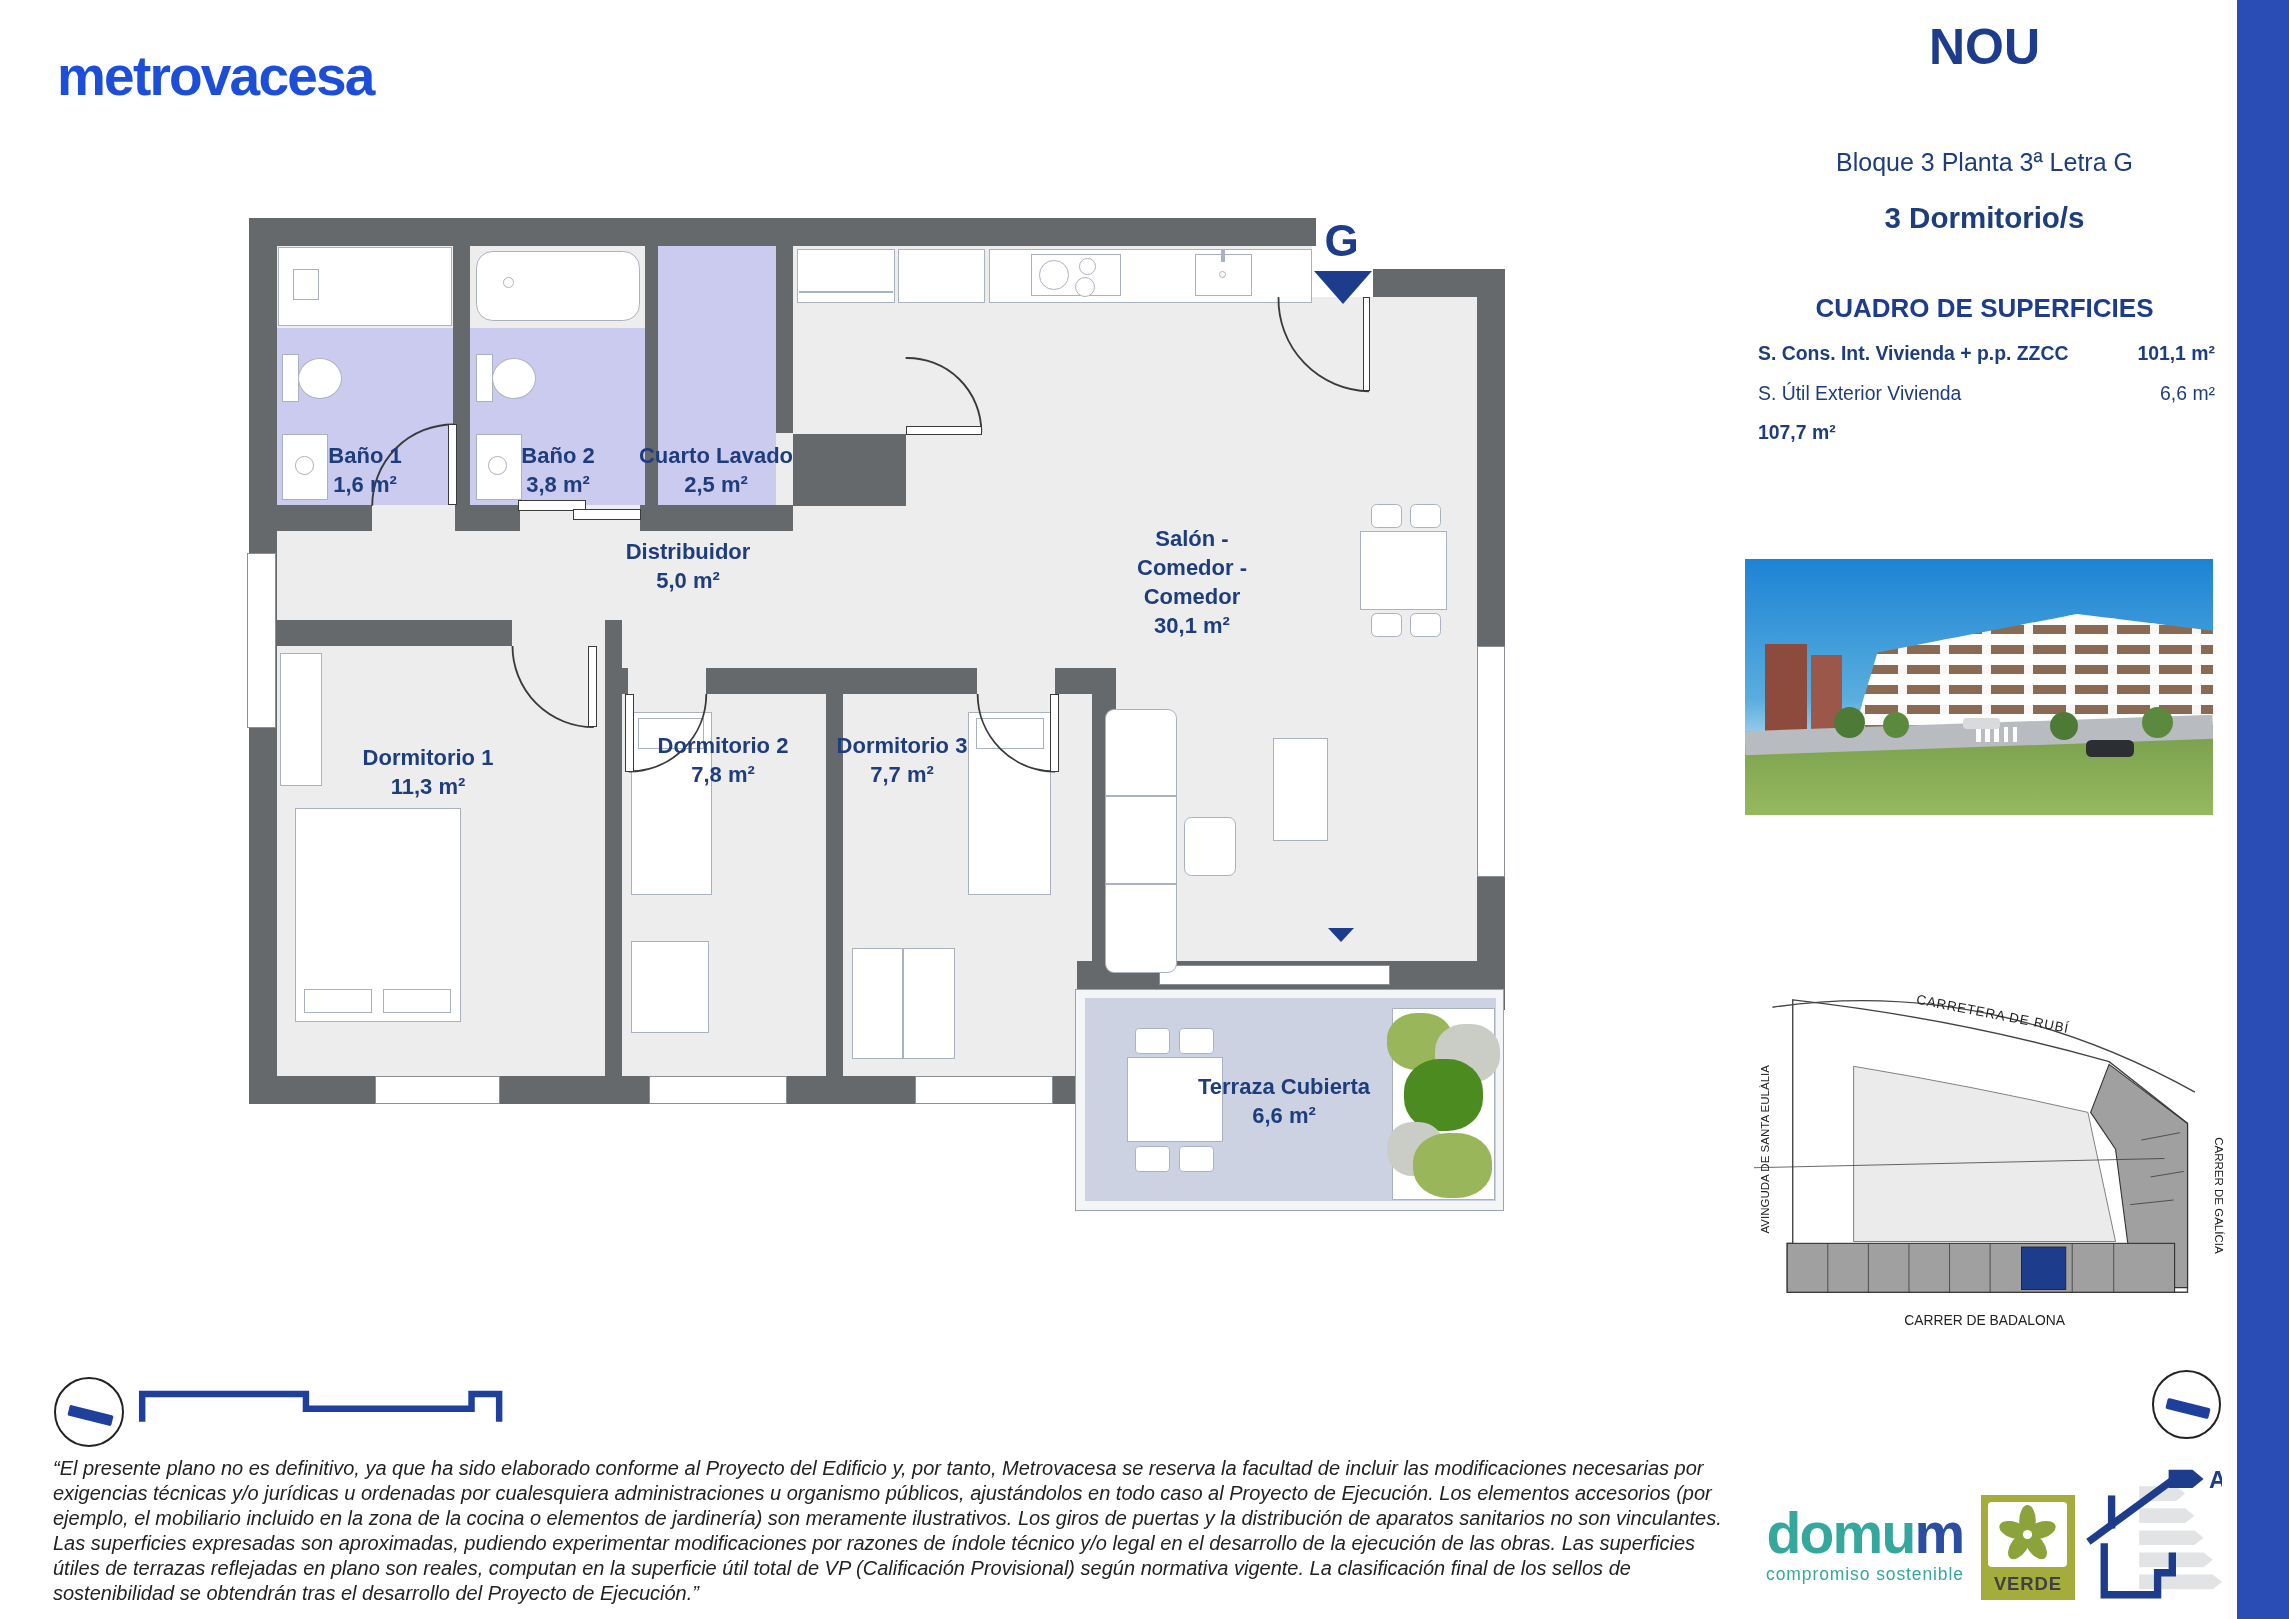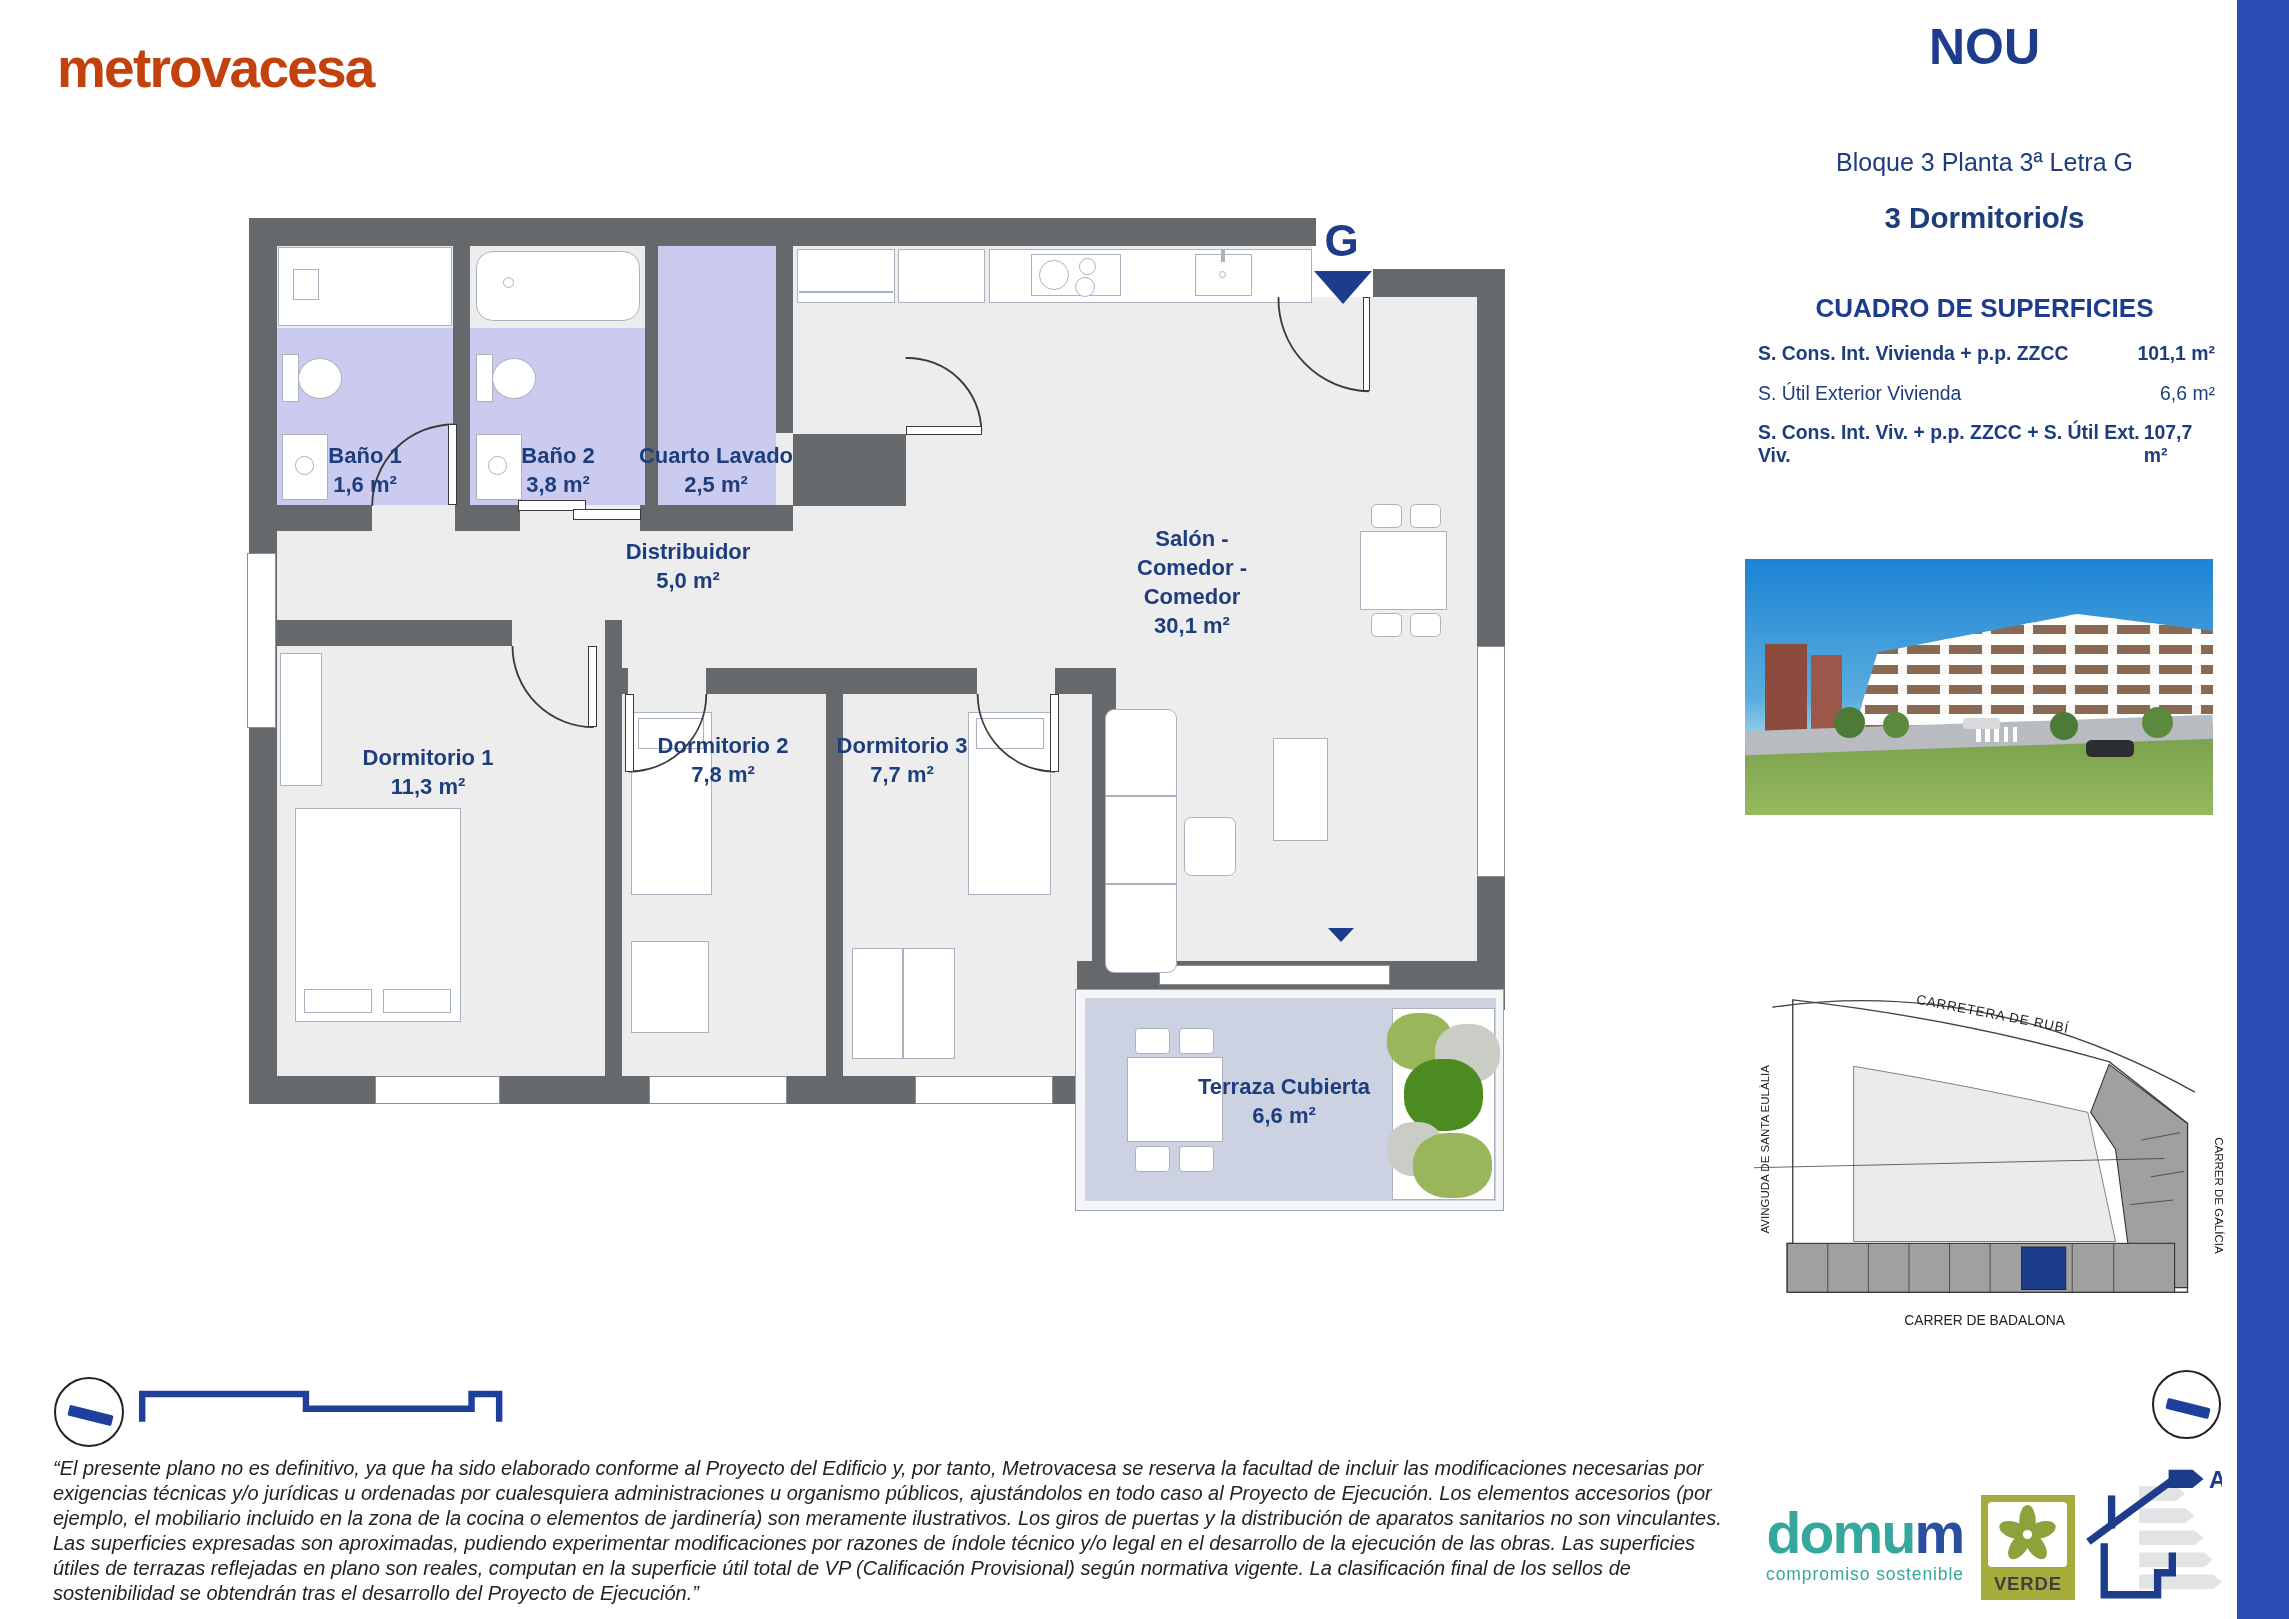--- a/index.html
+++ b/index.html
@@ -38,40 +38,39 @@
   .compass{position:absolute;border:2.8px solid #222;border-radius:50%;background:#fff;}
   .needle{position:absolute;left:18%;top:47%;width:68%;height:11px;background:#1e3f9c;transform:rotate(14deg);border-radius:1.8px;}
   .band{position:absolute;right:0;top:0;width:53px;height:1620px;background:#2a4cb5;}
   svg text{font-family:"Liberation Sans",sans-serif;}
 </style>
 </head>
 <body>
 
 <div class="page">
 
-  <div class="abs" style="left:57px;top:36px;font-size:55px;font-weight:bold;color:#c2410c;letter-spacing:-1.8px;">metrovacesa</div>
+  <div class="abs" style="left:57px;top:44px;font-size:55px;font-weight:bold;color:#1d4ed8;letter-spacing:-1.8px;">metrovacesa</div>
 
   <div class="band"></div>
 
   <div class="rcol-title" style="top:20px;font-size:50px;line-height:55px;">NOU</div>
   <div class="rcol-title" style="top:148px;font-size:25px;font-weight:normal;color:#1d3d7c;">Bloque 3 Planta 3ª Letra G</div>
   <div class="rcol-title" style="top:201px;font-size:29.5px;font-weight:bold;color:#1d3d7c;">3 Dormitorio/s</div>
 
   <div class="rcol-title" style="top:293px;font-size:26px;">CUADRO DE SUPERFICIES</div>
   <div class="abs" style="left:1758px;top:334px;width:457px;">
     <div class="surf-row bold">
       <span>S. Cons. Int. Vivienda + p.p. ZZCC</span>
       <span>101,1 m²</span>
     </div>
     <div class="surf-row">
       <span>S. Útil Exterior Vivienda</span>
       <span>6,6 m²</span>
     </div>
     <div class="surf-row bold">
-      <span>S. Cons. Int. Viv. + p.p. ZZCC + S. Útil Ext. Viv.</span>
       <span>107,7 m²</span>
     </div>
   </div>
 
   <div class="photo">
     <div class="abs" style="left:20px;top:85px;width:42px;height:111px;background:#8c4b3c;"></div>
     <div class="abs" style="left:66px;top:96px;width:31px;height:100px;background:#9b574a;"></div>
     <div class="abs" style="left:111px;top:55px;width:357px;height:120px;background:repeating-linear-gradient(#fdfdfb 0 11px,#8a6a52 11px 20px);clip-path:polygon(6% 32%,62% 0%,100% 14%,100% 100%,6% 100%,0% 92%);"></div>
     <div class="abs" style="left:111px;top:55px;width:357px;height:120px;background:repeating-linear-gradient(90deg,rgba(255,255,255,.95) 0 9.2px,rgba(255,255,255,0) 9.2px 42px);clip-path:polygon(6% 32%,62% 0%,100% 14%,100% 100%,6% 100%,0% 92%);"></div>
     <div class="abs" style="left:0;top:172px;width:468px;height:84px;background:linear-gradient(#7ba04e,#94b95e);"></div>

